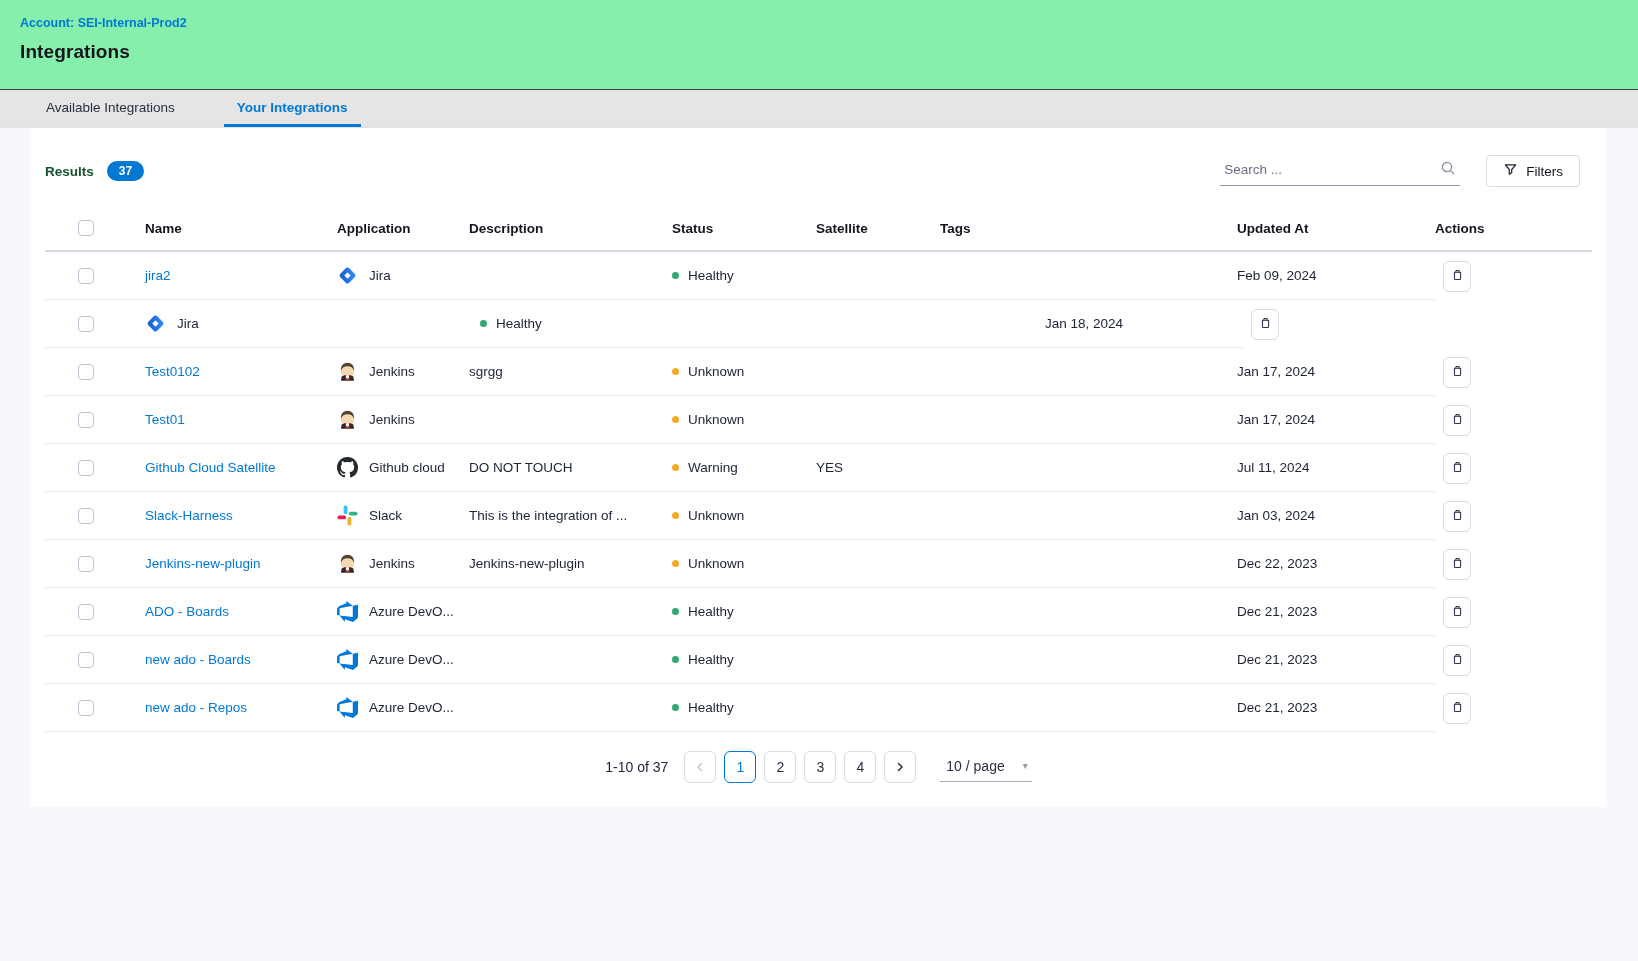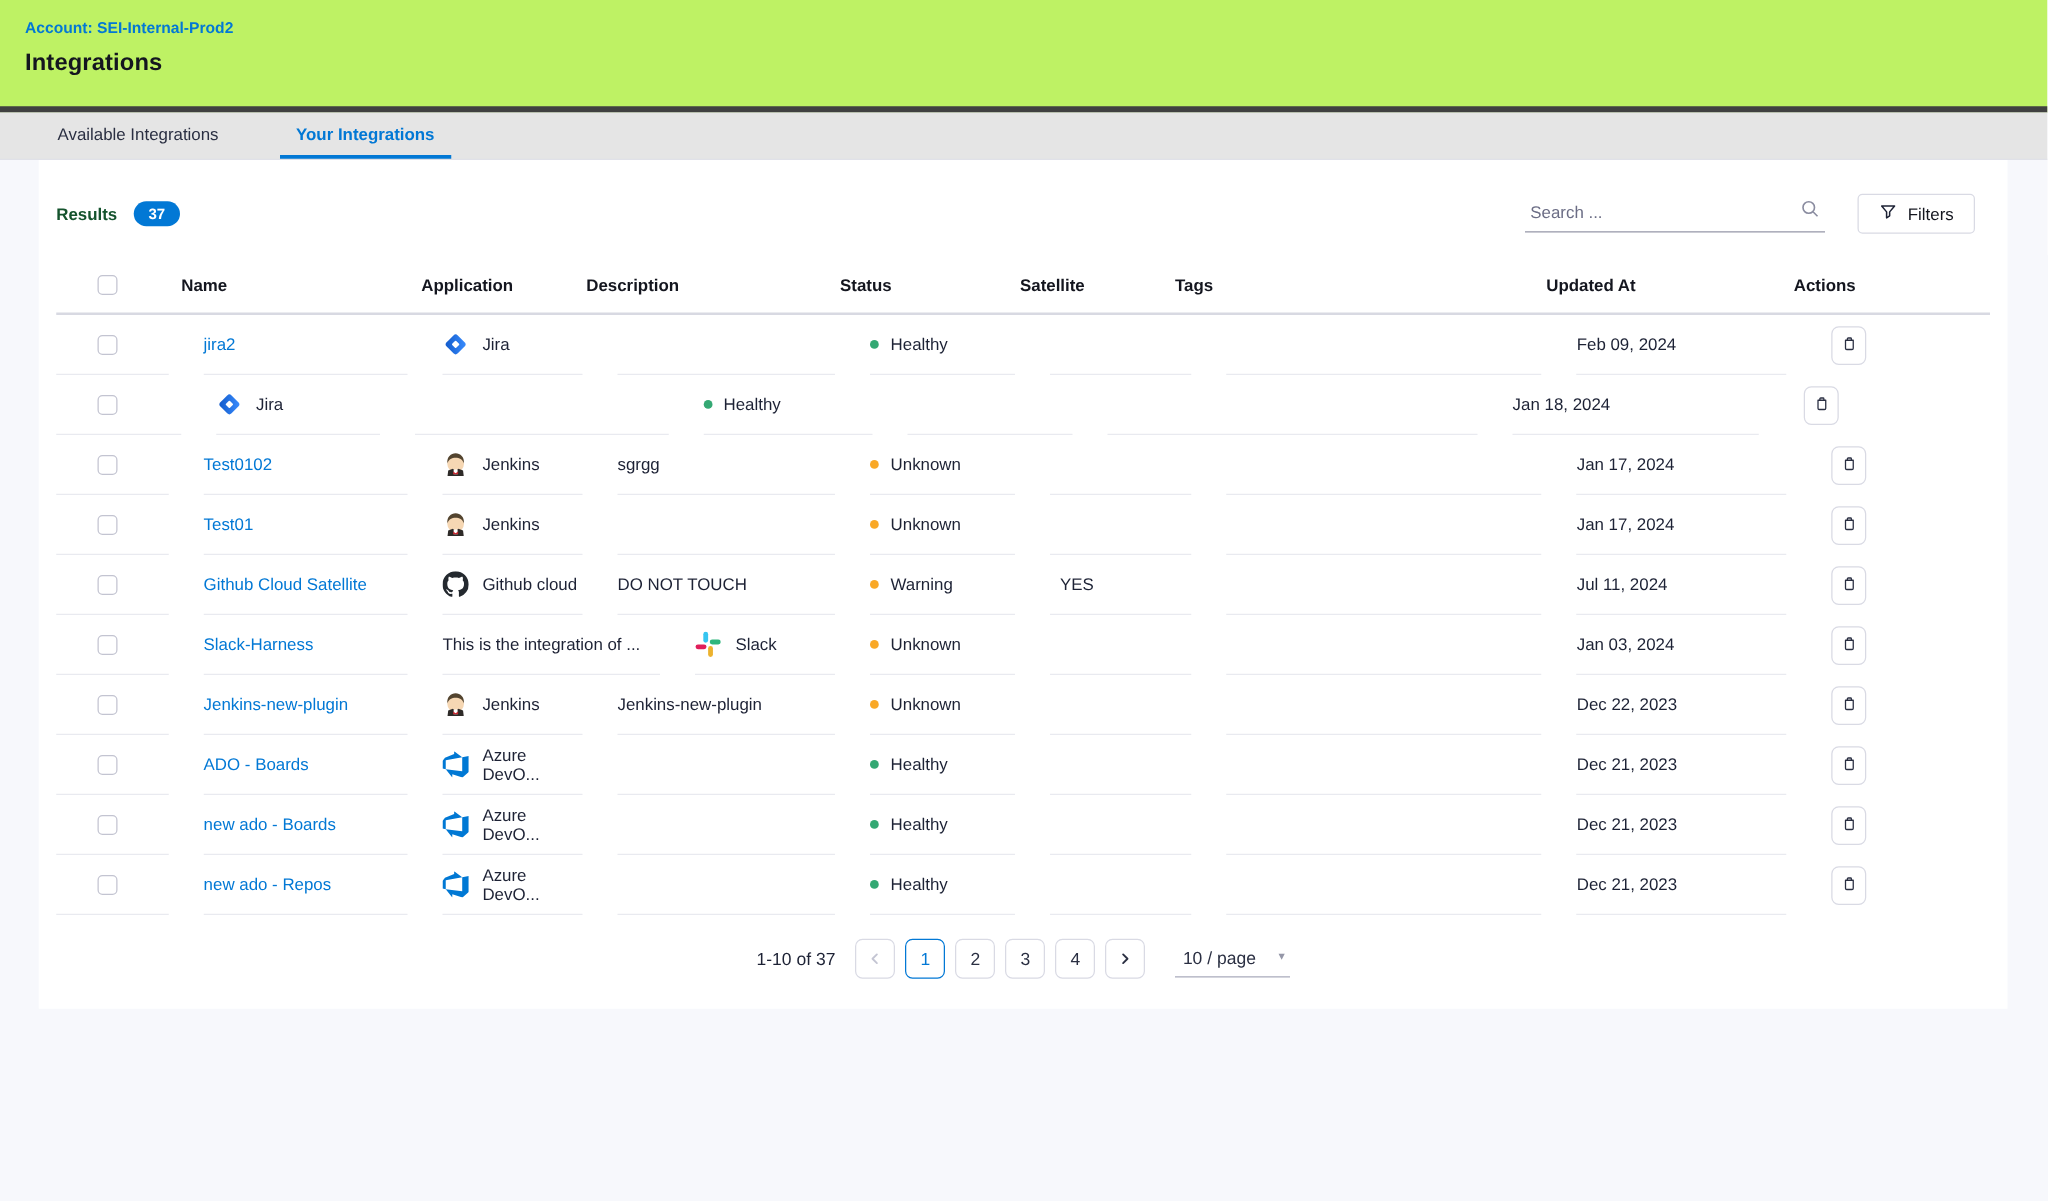--- a/index.html
+++ b/index.html
@@ -5,21 +5,21 @@
   * { box-sizing: border-box; }
   html,body { margin:0; padding:0; }
   body {
     width:1638px; height:961px; overflow:hidden;
     background:#f7f8fc;
     font-family:"Liberation Sans","DejaVu Sans",sans-serif;
     color:#1d2235;
     -webkit-font-smoothing:antialiased;
   }
   
-  .page-header { background:#bef264; height:90px; padding:13px 20px 0 20px; border-bottom:5px solid #404040; }
+  .page-header { background:#86efac; height:90px; padding:13px 20px 0 20px; border-bottom:1px solid #404040; }
   .account-link { display:inline-block; color:#0278d5; font-size:12.5px; font-weight:700; text-decoration:none; margin-bottom:11px; cursor:pointer; }
   .page-title { margin:0; font-size:19px; font-weight:700; color:#14161f; letter-spacing:.1px; }
   
   .tabbar { background:#e5e5e5; height:38px; border-bottom:1px solid #e0e1e8; display:flex; align-items:stretch; padding-left:33px; }
   .tab { display:flex; align-items:center; padding:0 13px; margin-right:36px; font-size:13.5px; font-weight:500; color:#2a2f42; cursor:pointer; border-bottom:3px solid transparent; }
   .tab.active { color:#0278d5; font-weight:700; border-bottom-color:#0278d5; }
   
   .card { background:#fff; margin-left:31px; width:1575px; padding:0 14px 24px 14px; }
   
   .toolbar { display:flex; justify-content:space-between; align-items:center; padding:26px 12px 0 0; height:60px; }
@@ -39,21 +39,21 @@
   .col-name    { width:192px; }
   .col-app     { width:132px; }
   .col-desc    { width:203px; padding-right:14px; white-space:nowrap; overflow:hidden; }
   .col-status  { width:136px; }
   .col-sat     { width:132px; padding-left:8px; }
   .col-tags    { width:297px; }
   .col-updated { width:198px; }
   .col-actions { width:157px; padding-left:8px; }
   .thead-row { border-bottom:2px solid #d8d9e2; height:46px; }
   .thead-row .cell { font-weight:700; color:#14161f; }
-  .trow { height:48px;gap:28px; }
+  .trow { height:48px; }
   .trow .cell { border-bottom:1px solid #e9eaf0; }
   .trow .col-actions { border-bottom:none; }
   .checkbox { width:16px; height:16px; border:1.5px solid #c3c4d1; border-radius:4px; background:#fff; display:inline-block; cursor:pointer; }
   .name-link { color:#0278d5; font-weight:500; text-decoration:none; cursor:pointer; }
   .app-icon { width:21px; height:21px; margin-right:11px; display:inline-flex; }
   .app-icon svg { width:21px; height:21px; }
   .dot { width:7px; height:7px; border-radius:50%; margin-right:9px; flex:none; }
   .trash-btn { width:28px; height:31px; border:1px solid #d9dae4; border-radius:6px; background:#fff; display:flex; align-items:center; justify-content:center; cursor:pointer; }
   
   .pagination { display:flex; align-items:center; justify-content:center; gap:8px; margin-top:19px; }
@@ -315,32 +315,32 @@
     </div>
   </div>
 
   <div class="trow">
     <div class="cell col-check">
             <span class="checkbox"></span>
           </div>
     <div class="cell col-name">
             <a class="name-link">Slack-Harness</a>
           </div>
-    <div class="cell col-desc">This is the integration of ...</div>
     <div class="cell col-app">
       <span class="app-icon">
               <svg viewBox="0 0 24 24">
                 <rect x="7.6" y="0.5" width="4.4" height="10" rx="2.2" fill="#36C5F0"></rect>
                 <rect x="13.5" y="7.6" width="10" height="4.4" rx="2.2" fill="#2EB67D"></rect>
                 <rect x="12" y="13.5" width="4.4" height="10" rx="2.2" fill="#ECB22E"></rect>
                 <rect x="0.5" y="12" width="10" height="4.4" rx="2.2" fill="#E01E5A"></rect>
               </svg>
             </span>
       <span class="app-label">Slack</span>
     </div>
+    <div class="cell col-desc">This is the integration of ...</div>
     <div class="cell col-status">
       <span class="dot" style="background: rgb(249, 168, 38);"></span>
       <span class="status-text">Unknown</span>
     </div>
     <div class="cell col-sat"></div>
     <div class="cell col-tags"></div>
     <div class="cell col-updated">Jan 03, 2024</div>
     <div class="cell col-actions">
       <button class="trash-btn">
         <span>

